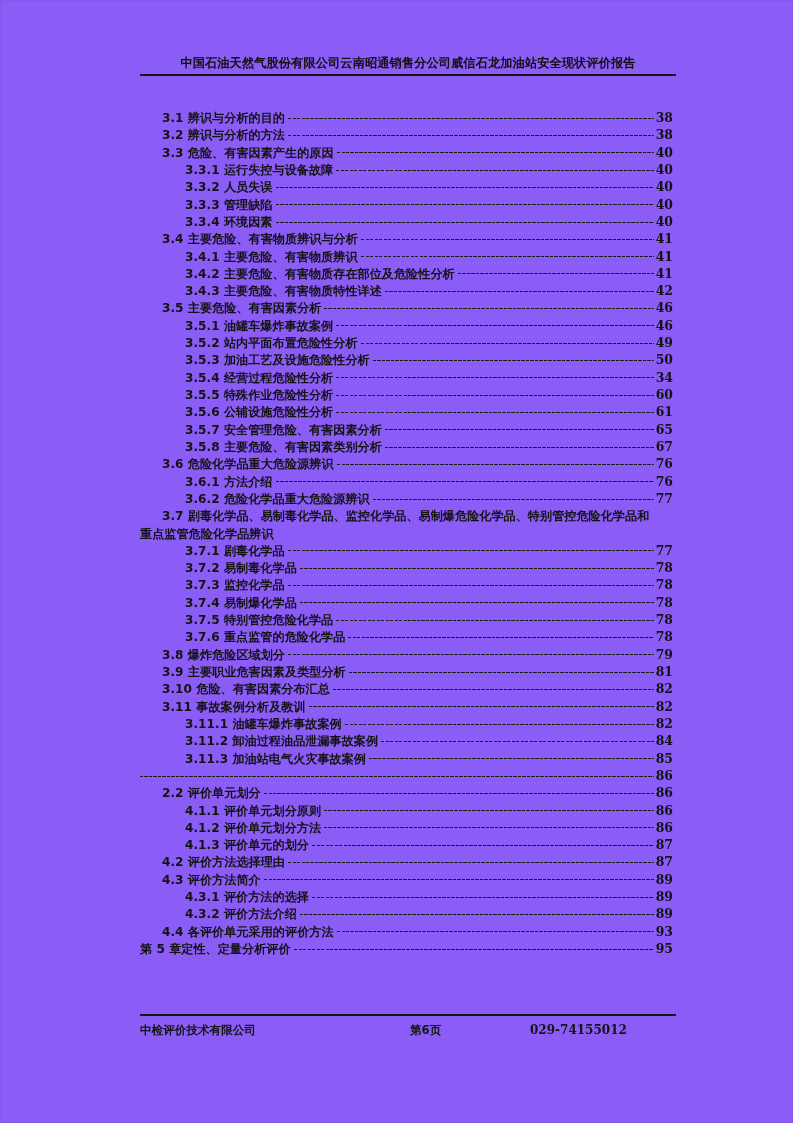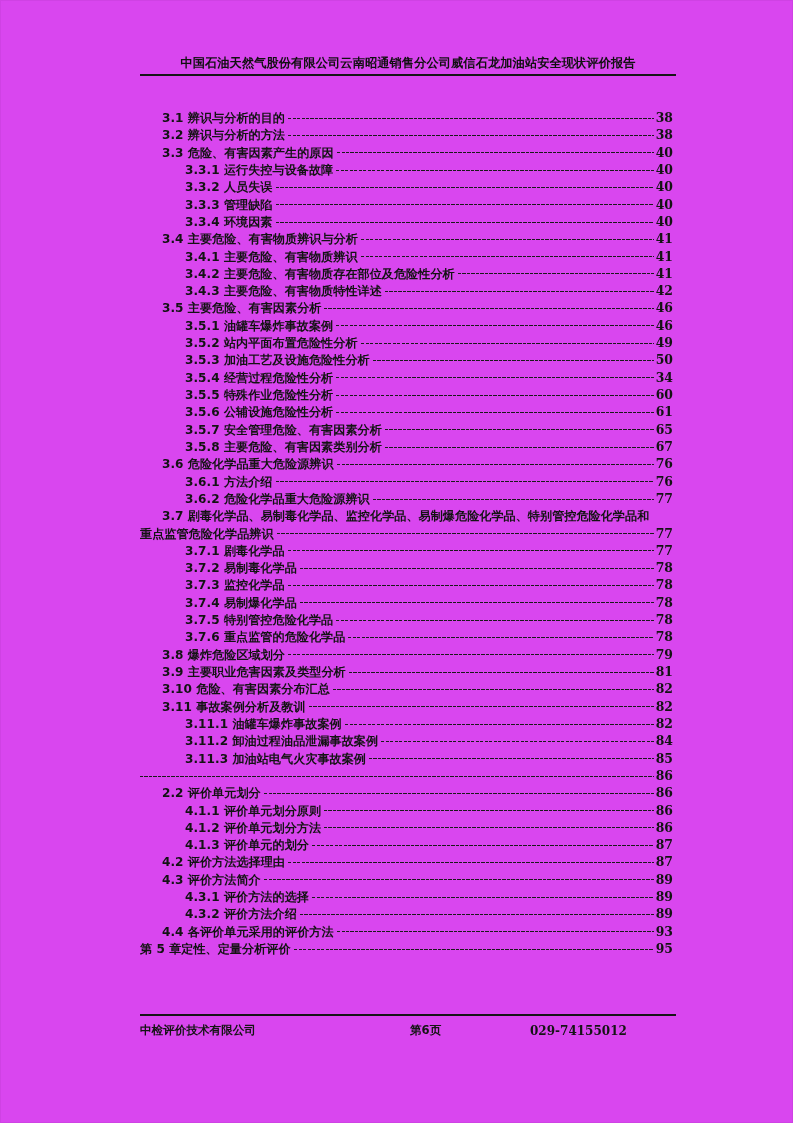--- a/index.html
+++ b/index.html
@@ -7,21 +7,21 @@
     padding: 0;
     background: #ffffff;
   }
   body {
     font-family: "DejaVu Sans", "Liberation Sans", sans-serif;
   }
   #page {
     position: relative;
     width: 793px;
     height: 1123px;
-    background: #d946ef;
+    background: #8b5cf6;
     overflow: hidden;
     box-sizing: border-box;
   }
   
   #scan-edge {
     position: absolute;
     inset: 0;
     pointer-events: none;
     box-shadow: inset 0 0 0 1px rgba(0,0,0,0.045);
   }
@@ -65,21 +65,21 @@
     height: 17.32px;
     font-size: 12.1px;
     font-weight: 700;
     color: #131313;
     white-space: nowrap;
     overflow: hidden;
   }
   .toc-row.lvl-1 { padding-left: 0px; }
   .toc-row.lvl-2 { padding-left: 22px; }
   .toc-row.lvl-3 { padding-left: 45px; }
-  .toc-row.cont  { padding-left: 0px; }
+  .toc-row.cont  { padding-left: 0px; flex-direction: column; }
 
   .toc-label {
     flex: 0 0 auto;
     padding-right: 3px;
     letter-spacing: 0.05px;
   }
   .toc-leader {
     flex: 1 1 auto;
     position: relative;
     height: 1px;
@@ -121,21 +121,21 @@
     top: 1014px;
     width: 536px;
   }
   #footer-rule {
     height: 0;
     border-top: 2.1px solid #151515;
     width: 536px;
   }
   #footer-row {
     display: flex;
-    align-items: center;
+    align-items: flex-start;
     margin-top: 7px;
     font-size: 11.6px;
     color: #141414;
     font-weight: 600;
   }
   #footer-company { flex: 0 0 auto; width: 270px; text-align: left; }
   #footer-page { flex: 0 0 auto; width: 120px; text-align: left; }
   #footer-phone {
     flex: 1 1 auto;
     text-align: left;

